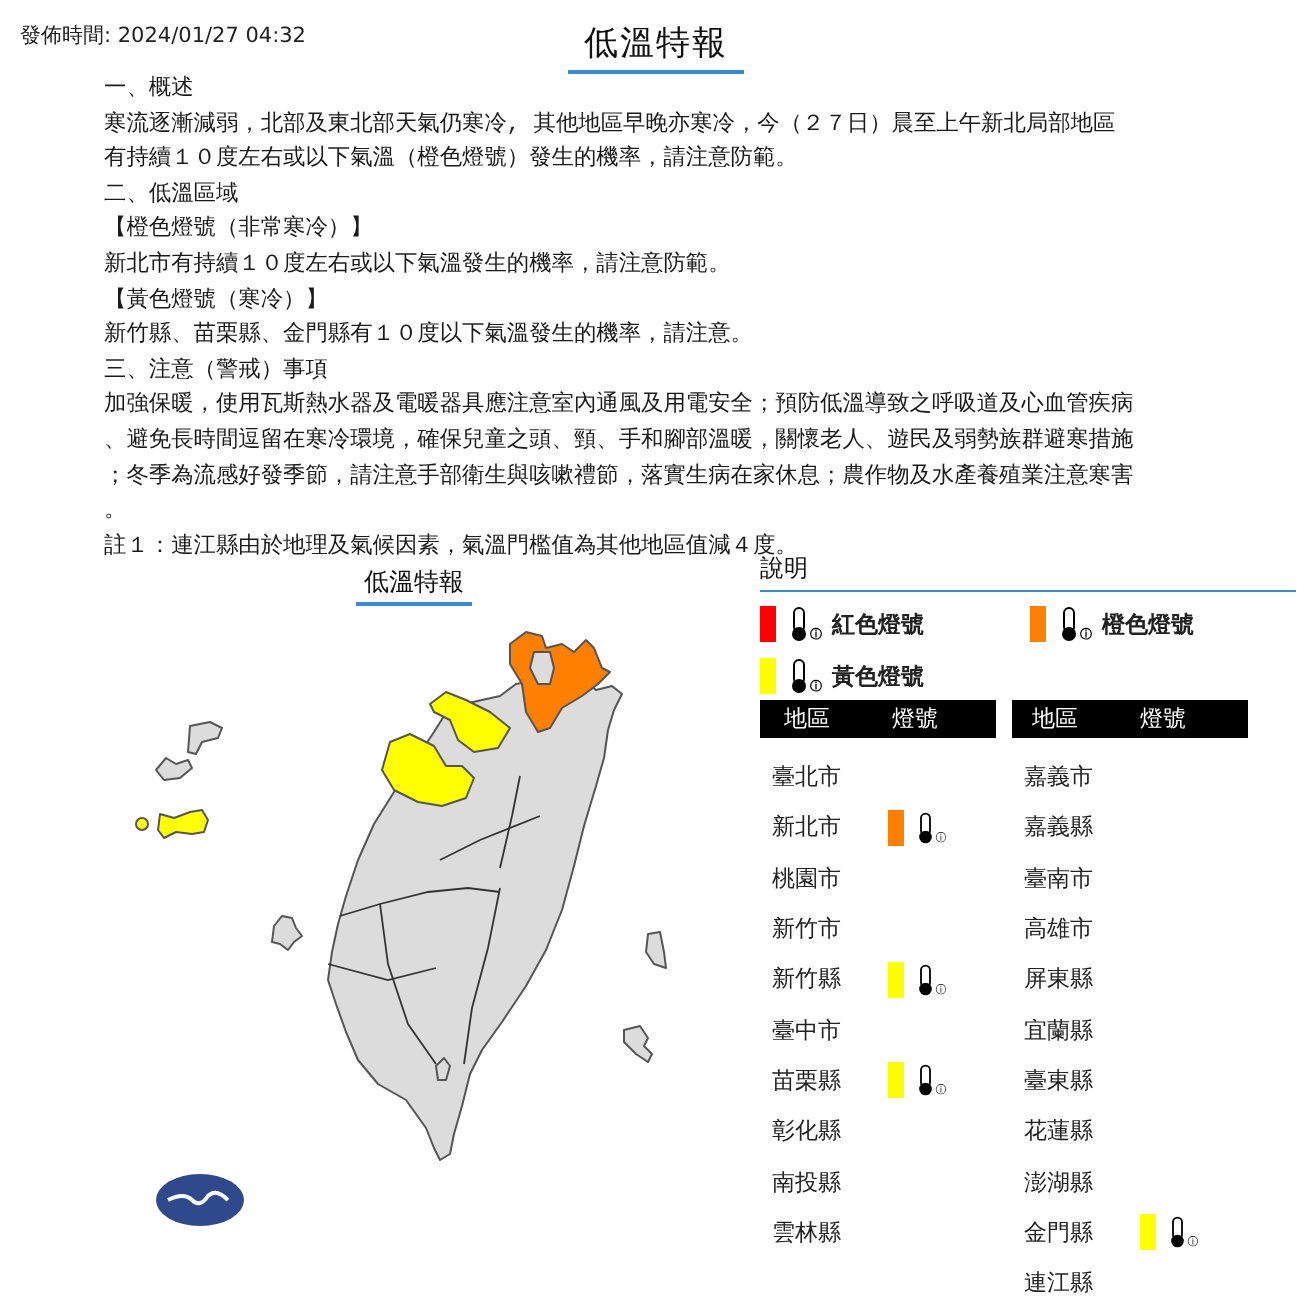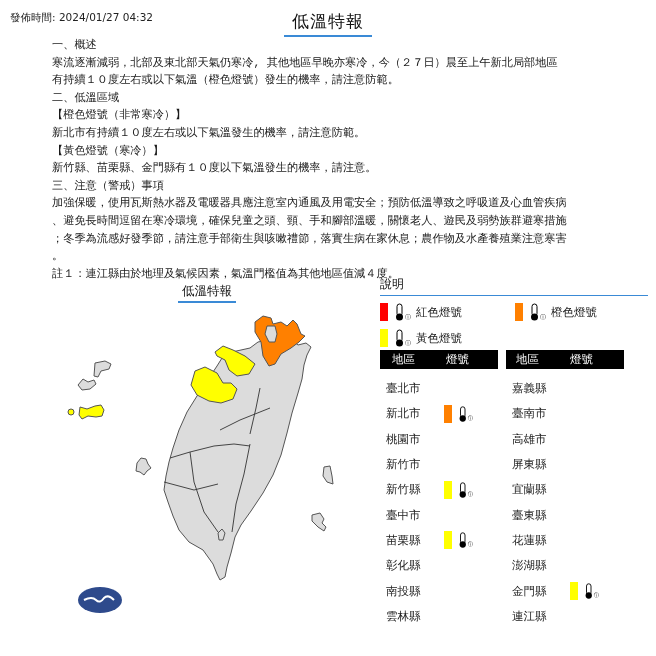--- a/index.html
+++ b/index.html
@@ -9,21 +9,21 @@
   .main-title { position: absolute; left: 0; width: 656px; top: 10px; text-align: center; }
   .main-title span { display: inline-block; font-size: 17px; color: #111; padding: 0 8px 2px 8px;
                      border-bottom: 2px solid #3a8ad6; letter-spacing: 1px; }
   .body-text { position: absolute; left: 52px; top: 37px; width: 560px; font-size: 11.2px; line-height: 17.6px; }
   .body-text .line { white-space: nowrap; font-family: Liberation Mono, monospace; }
   .map-title { position: absolute; left: 178px; top: 283px; font-size: 12.5px; color: #111;
                border-bottom: 2px solid #3a8ad6; padding: 0 4px 1px 4px; }
   .map-svg { position: absolute; left: 60px; top: 300px; }
   .legend { position: absolute; left: 380px; top: 276px; width: 270px; }
   .legend-title { font-size: 12px; color: #111; border-bottom: 1.5px solid #3a8ad6; width: 268px; padding-bottom: 2px; }
-  .legend-row { display: flex; align-items: center; height: 26px; }
+  .legend-row { display: flex; align-items: center; height: 26px; font-weight: bold; }
   .legend-item { display: flex; align-items: center; width: 136px; }
   .swatch { display: inline-block; width: 8px; height: 18px; margin-right: 4px; }
   .thermo { display: inline-block; width: 20px; height: 20px; margin-right: 4px; }
   .legend-label { font-size: 11.5px; color: #222; }
   .tbl-head { position: absolute; top: 350px; height: 19px; background: #000000; color: #ffffff;
               font-size: 11.5px; display: flex; align-items: center; }
   .tbl-head span { position: absolute; }
   .col { position: absolute; top: 376px; }
   .row { position: relative; height: 25.3px; display: flex; align-items: center; }
   .row .name { font-size: 11.5px; color: #222; width: 58px; }
@@ -189,20 +189,23 @@
     </div>
     <div class="row">
       <span class="name">南投縣</span>
     </div>
     <div class="row">
       <span class="name">雲林縣</span>
     </div>
   </div>
 <div class="col" style="left:512px;" id="col-right">
     <div class="row">
+      <span class="name">嘉義市</span>
+    </div>
+    <div class="row">
       <span class="name">嘉義縣</span>
     </div>
     <div class="row">
       <span class="name">臺南市</span>
     </div>
     <div class="row">
       <span class="name">高雄市</span>
     </div>
     <div class="row">
       <span class="name">屏東縣</span>

